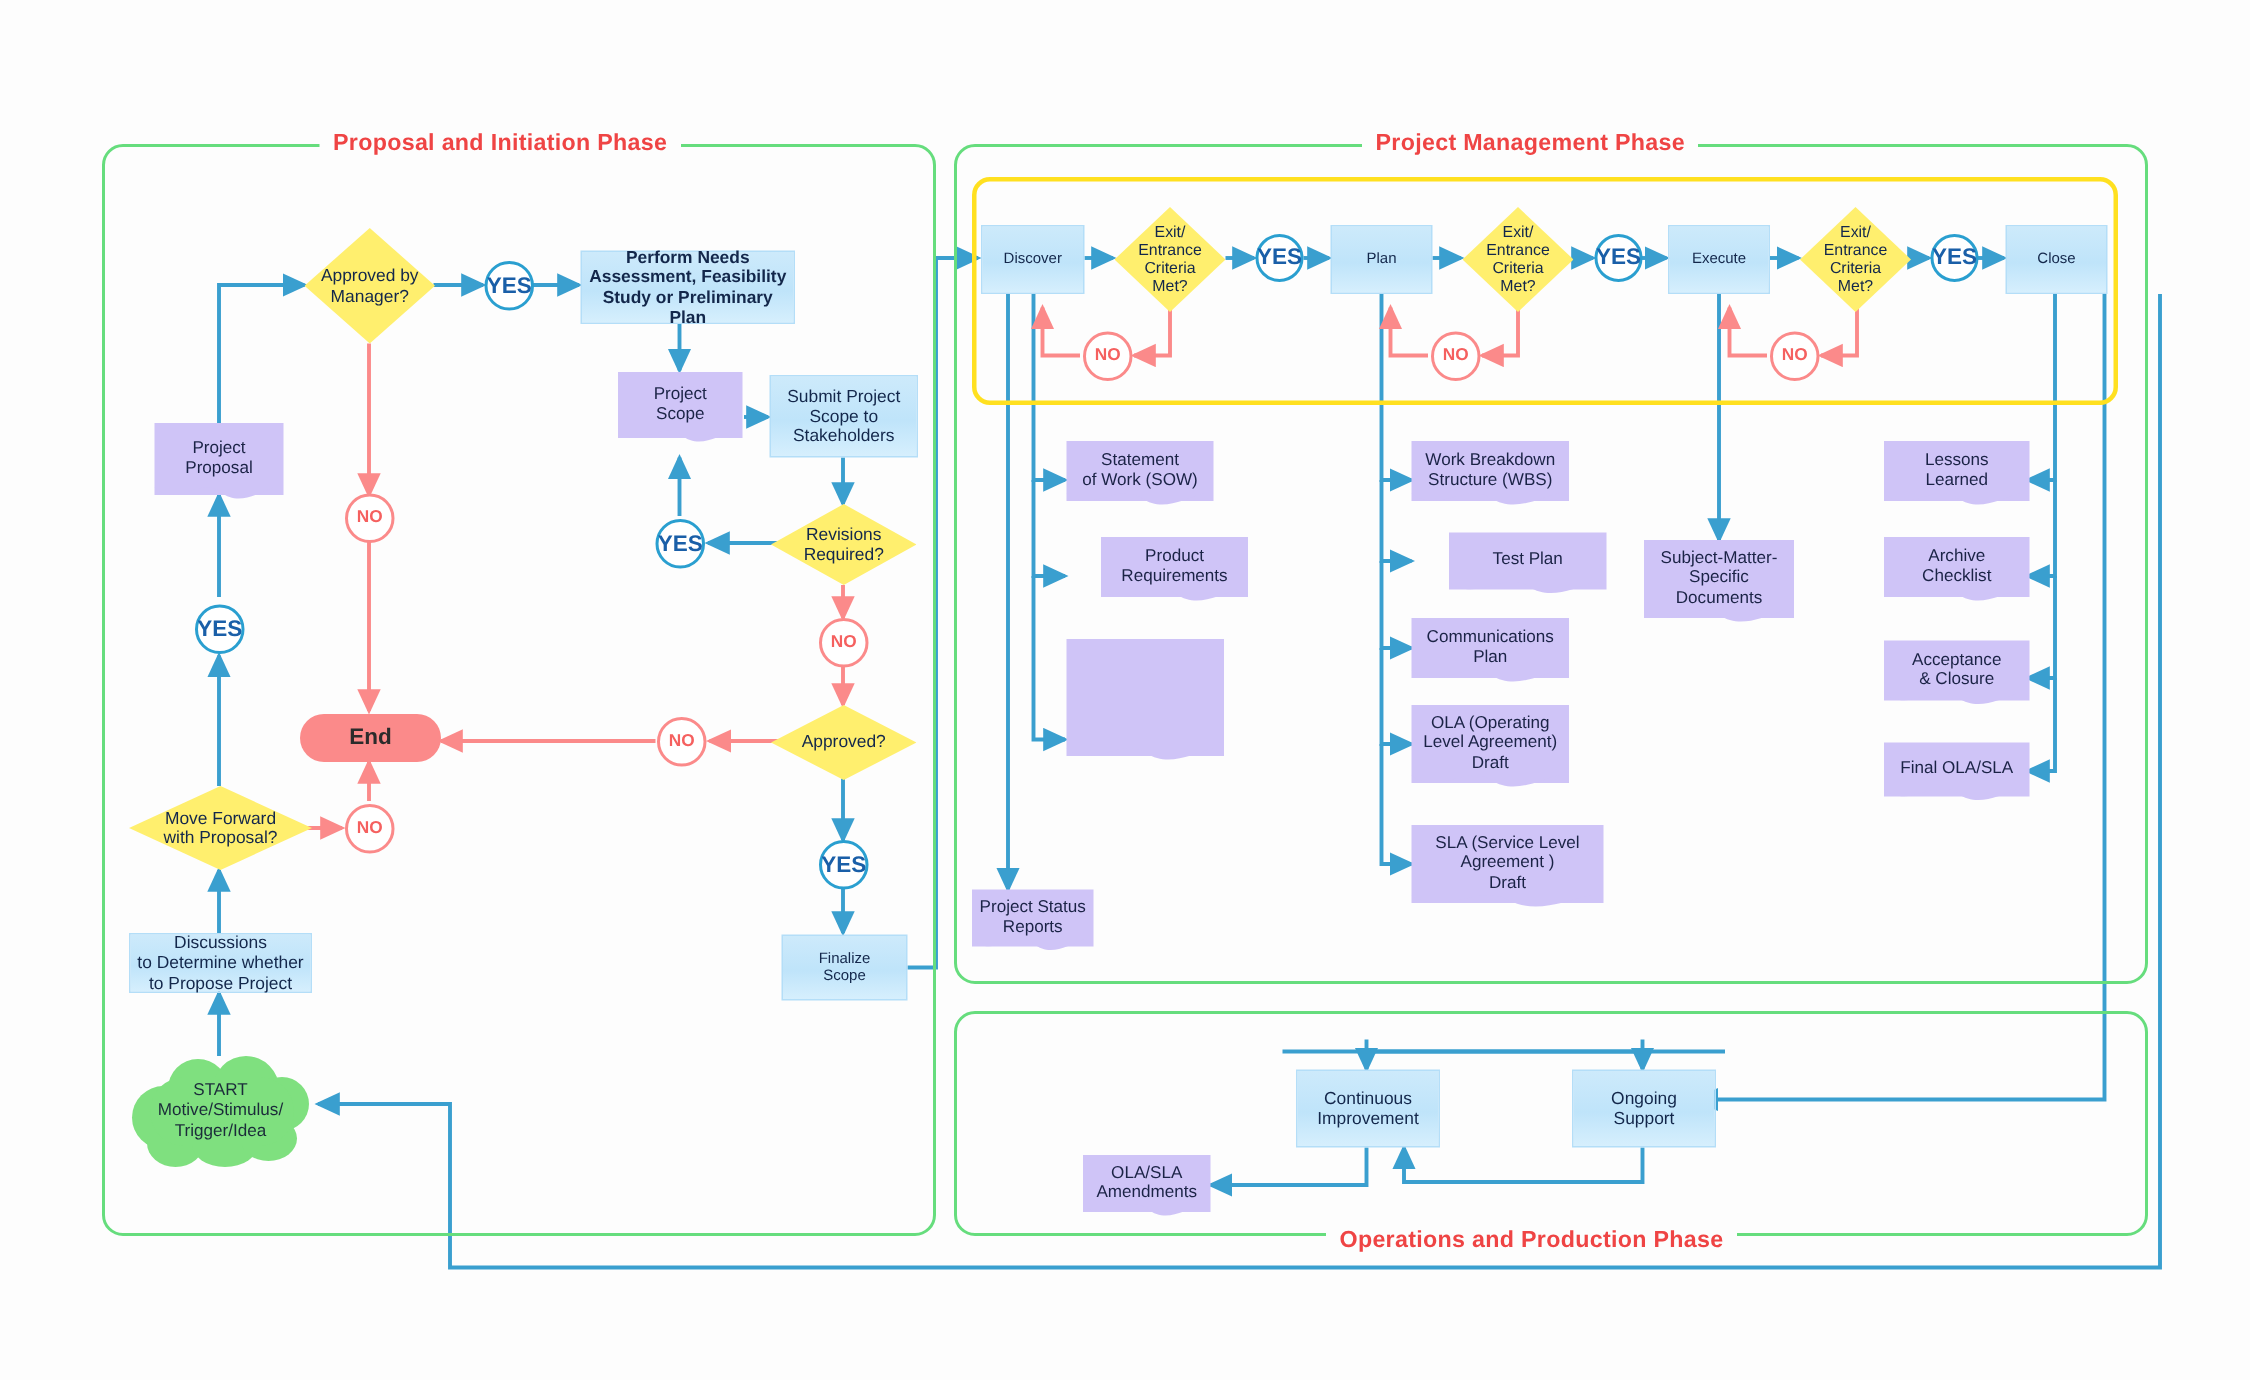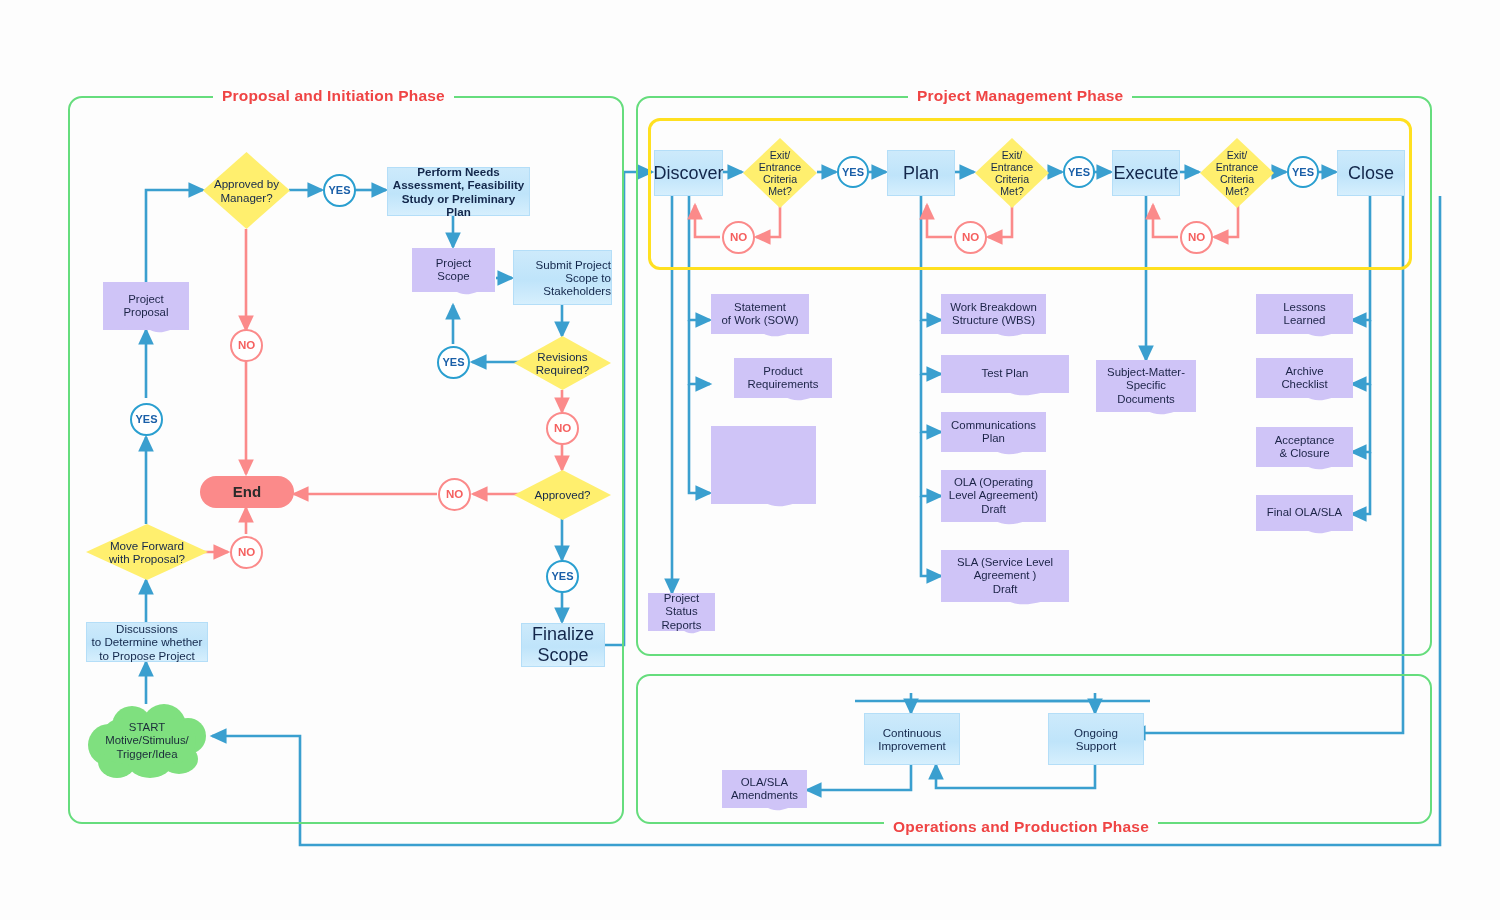--- a/index.html
+++ b/index.html
@@ -11,27 +11,27 @@
   
   .phase{position:absolute;border:2.5px solid #66dd7d;border-radius:14px;box-sizing:border-box;background:transparent;}
   .phase-title{position:absolute;color:#ef4444;font-weight:bold;font-size:15.5px;
                background:#fdfdfd;padding:0 9px;white-space:nowrap;letter-spacing:.2px;}
   .inner-yellow{position:absolute;border:3px solid #ffe020;border-radius:12px;box-sizing:border-box;}
 
   
   .node{position:absolute;box-sizing:border-box;display:flex;align-items:center;
         justify-content:center;text-align:center;color:#13274b;line-height:1.15;}
   .proc{background:linear-gradient(180deg,#cdeafb 0%,#bfe4fa 55%,#d6effd 100%);
-        border:1px solid #b4def8;font-size:18px;}
+        border:1px solid #b4def8;font-size:10px;}
   .proc.small{font-size:11.6px;}
   .dec{background:#ffef6e;font-size:11.6px;
        clip-path:polygon(50% 0,100% 50%,50% 100%,0 50%);}
   .dec span{display:block;padding:0 6px;}
   .yn{border-radius:50%;background:#ffffff;border:2px solid #2a9fd0;
-      color:#1a5fa8;font-weight:bold;font-size:11px;}
+      color:#1a5fa8;font-weight:bold;font-size:15px;}
   .no{border-radius:50%;background:#ffffff;border:2px solid #fb8a8a;
       color:#f5605f;font-weight:bold;font-size:11.5px;}
   .end{background:#fb8a8a;border-radius:22px;color:#2b2b2b;font-weight:bold;font-size:15px;}
   .cloud{font-size:11.4px;color:#1b2b3a;}
   .cloud .cl-txt{position:relative;z-index:3;}
   .cloud .blob{position:absolute;background:#7fe07f;border-radius:50%;z-index:1;}
   .doc{font-size:11.4px;color:#1b2346;}
   .doc .docbody{position:absolute;left:0;top:0;width:100%;height:100%;background:#cfc4f7;z-index:1;
         -webkit-mask-image:none;}
   .doc .doctxt{position:relative;z-index:3;padding:0 4px;}
@@ -229,21 +229,21 @@
     <div class="docbody"></div>
     <svg class="docwave" viewBox="0 0 83 16" preserveAspectRatio="none">
       <path d="M0,0 C15,14 29,-8 42,3 C56,14 70,1 83,-2 L83,-14 L0,-14 Z" fill="#cfc4f7"></path>
     </svg>
     <div class="doctxt">
       <div>Project</div>
       <div>Scope</div>
     </div>
   </div>
 
-  <div class="node proc small" style="left:513px;top:250px;width:99px;height:55px;flex-direction:column;align-items:flex-end;">
+  <div class="node proc small" style="left:513px;top:250px;width:99px;height:55px;flex-direction:column;">
     <span>Submit Project</span>
     <span>Scope to</span>
     <span>Stakeholders</span>
   </div>
 
   <div class="node dec" style="left:514px;top:336px;width:97px;height:54px;flex-direction:column;">
     <span>Revisions</span>
     <span>Required?</span>
   </div>
   <div class="node yn" style="left:437px;top:346px;width:33px;height:33px;">
@@ -346,21 +346,21 @@
     </div>
   </div>
 
   <div class="node doc" style="left:711px;top:426px;width:105px;height:78px;flex-direction:column;">
     <div class="docbody"></div>
     <svg class="docwave" viewBox="0 0 105 16" preserveAspectRatio="none">
       <path d="M0,0 C19,14 36,-8 53,3 C70,14 88,1 105,-2 L105,-14 L0,-14 Z" fill="#cfc4f7"></path>
     </svg>
   </div>
 
-  <div class="node doc" style="left:648px;top:593px;width:67px;height:38px;flex-direction:column;">
+  <div class="node doc" style="left:648px;top:593px;width:81px;height:38px;flex-direction:column;">
     <div class="docbody"></div>
     <svg class="docwave" viewBox="0 0 81 16" preserveAspectRatio="none">
       <path d="M0,0 C15,14 28,-8 41,3 C54,14 68,1 81,-2 L81,-14 L0,-14 Z" fill="#cfc4f7"></path>
     </svg>
     <div class="doctxt">
       <div>Project Status</div>
       <div>Reports</div>
     </div>
   </div>
 
@@ -368,21 +368,21 @@
     <div class="docbody"></div>
     <svg class="docwave" viewBox="0 0 105 16" preserveAspectRatio="none">
       <path d="M0,0 C19,14 36,-8 53,3 C70,14 88,1 105,-2 L105,-14 L0,-14 Z" fill="#cfc4f7"></path>
     </svg>
     <div class="doctxt">
       <div>Work Breakdown</div>
       <div>Structure (WBS)</div>
     </div>
   </div>
 
-  <div class="node doc" style="left:941px;top:355px;width:128px;height:38px;flex-direction:column;">
+  <div class="node doc" style="left:966px;top:355px;width:105px;height:38px;flex-direction:column;">
     <div class="docbody"></div>
     <svg class="docwave" viewBox="0 0 105 16" preserveAspectRatio="none">
       <path d="M0,0 C19,14 36,-8 53,3 C70,14 88,1 105,-2 L105,-14 L0,-14 Z" fill="#cfc4f7"></path>
     </svg>
     <div class="doctxt">
       <div>Test Plan</div>
     </div>
   </div>
 
   <div class="node doc" style="left:941px;top:412px;width:105px;height:40px;flex-direction:column;">

